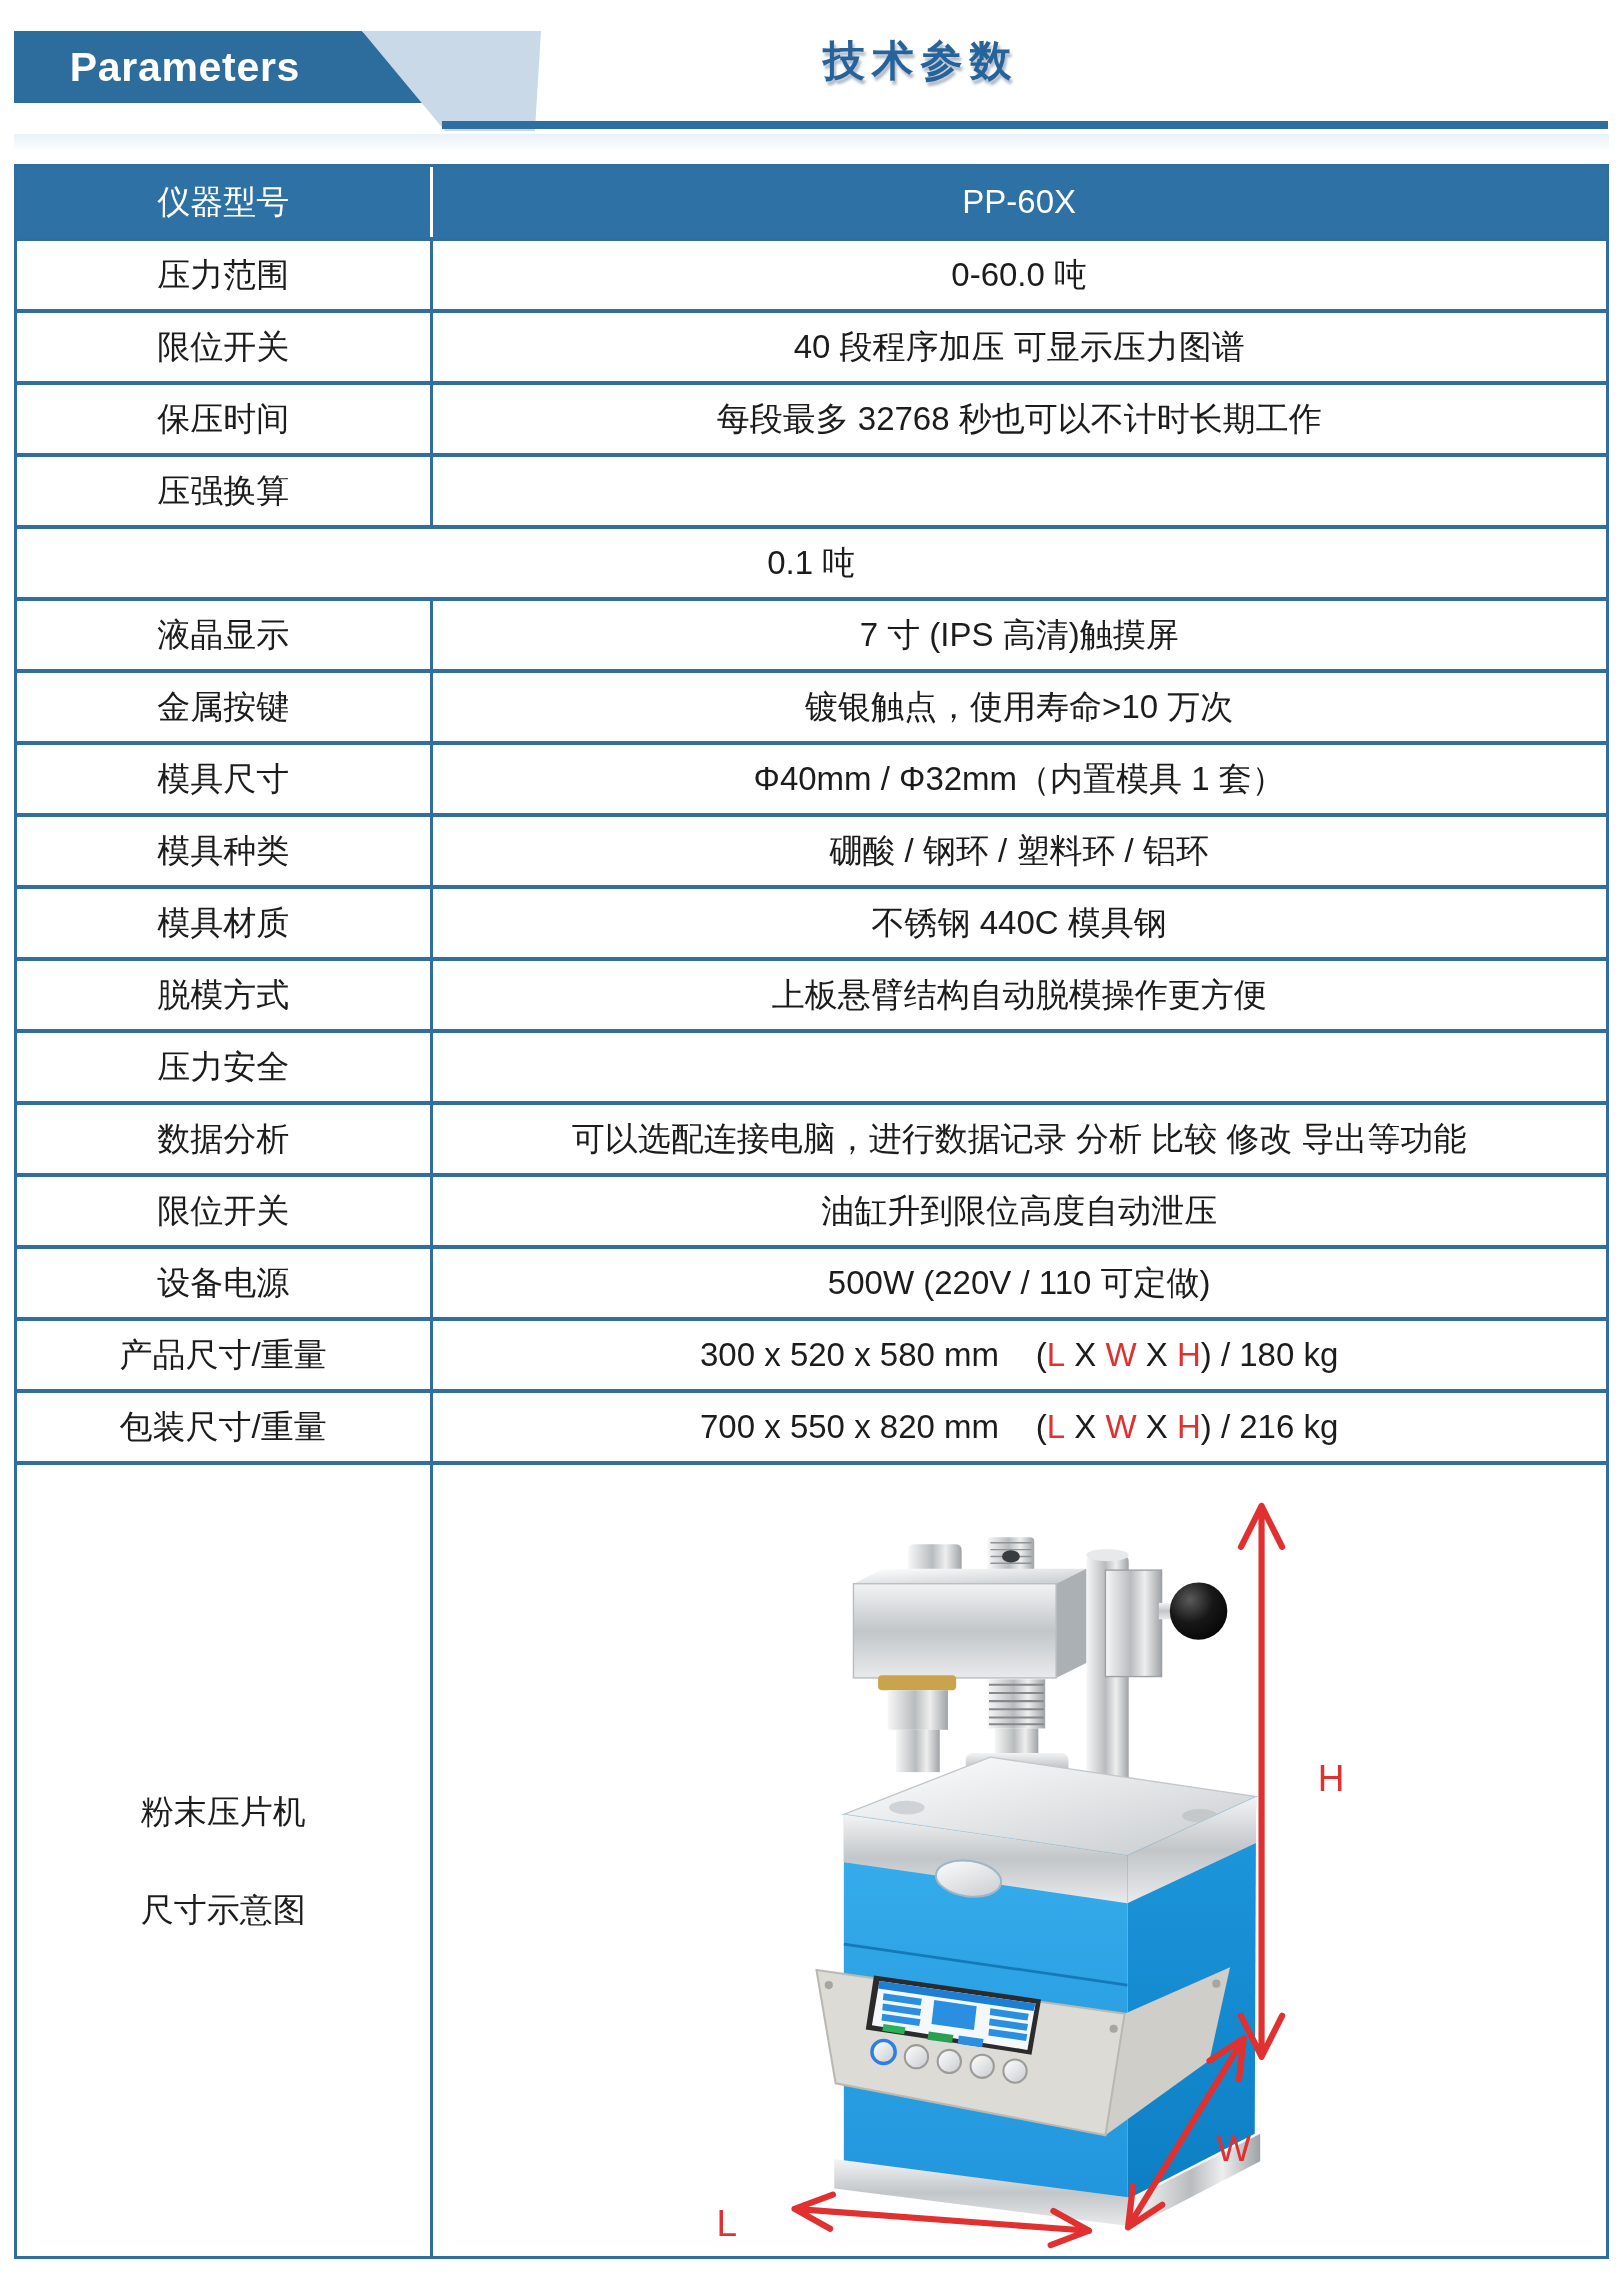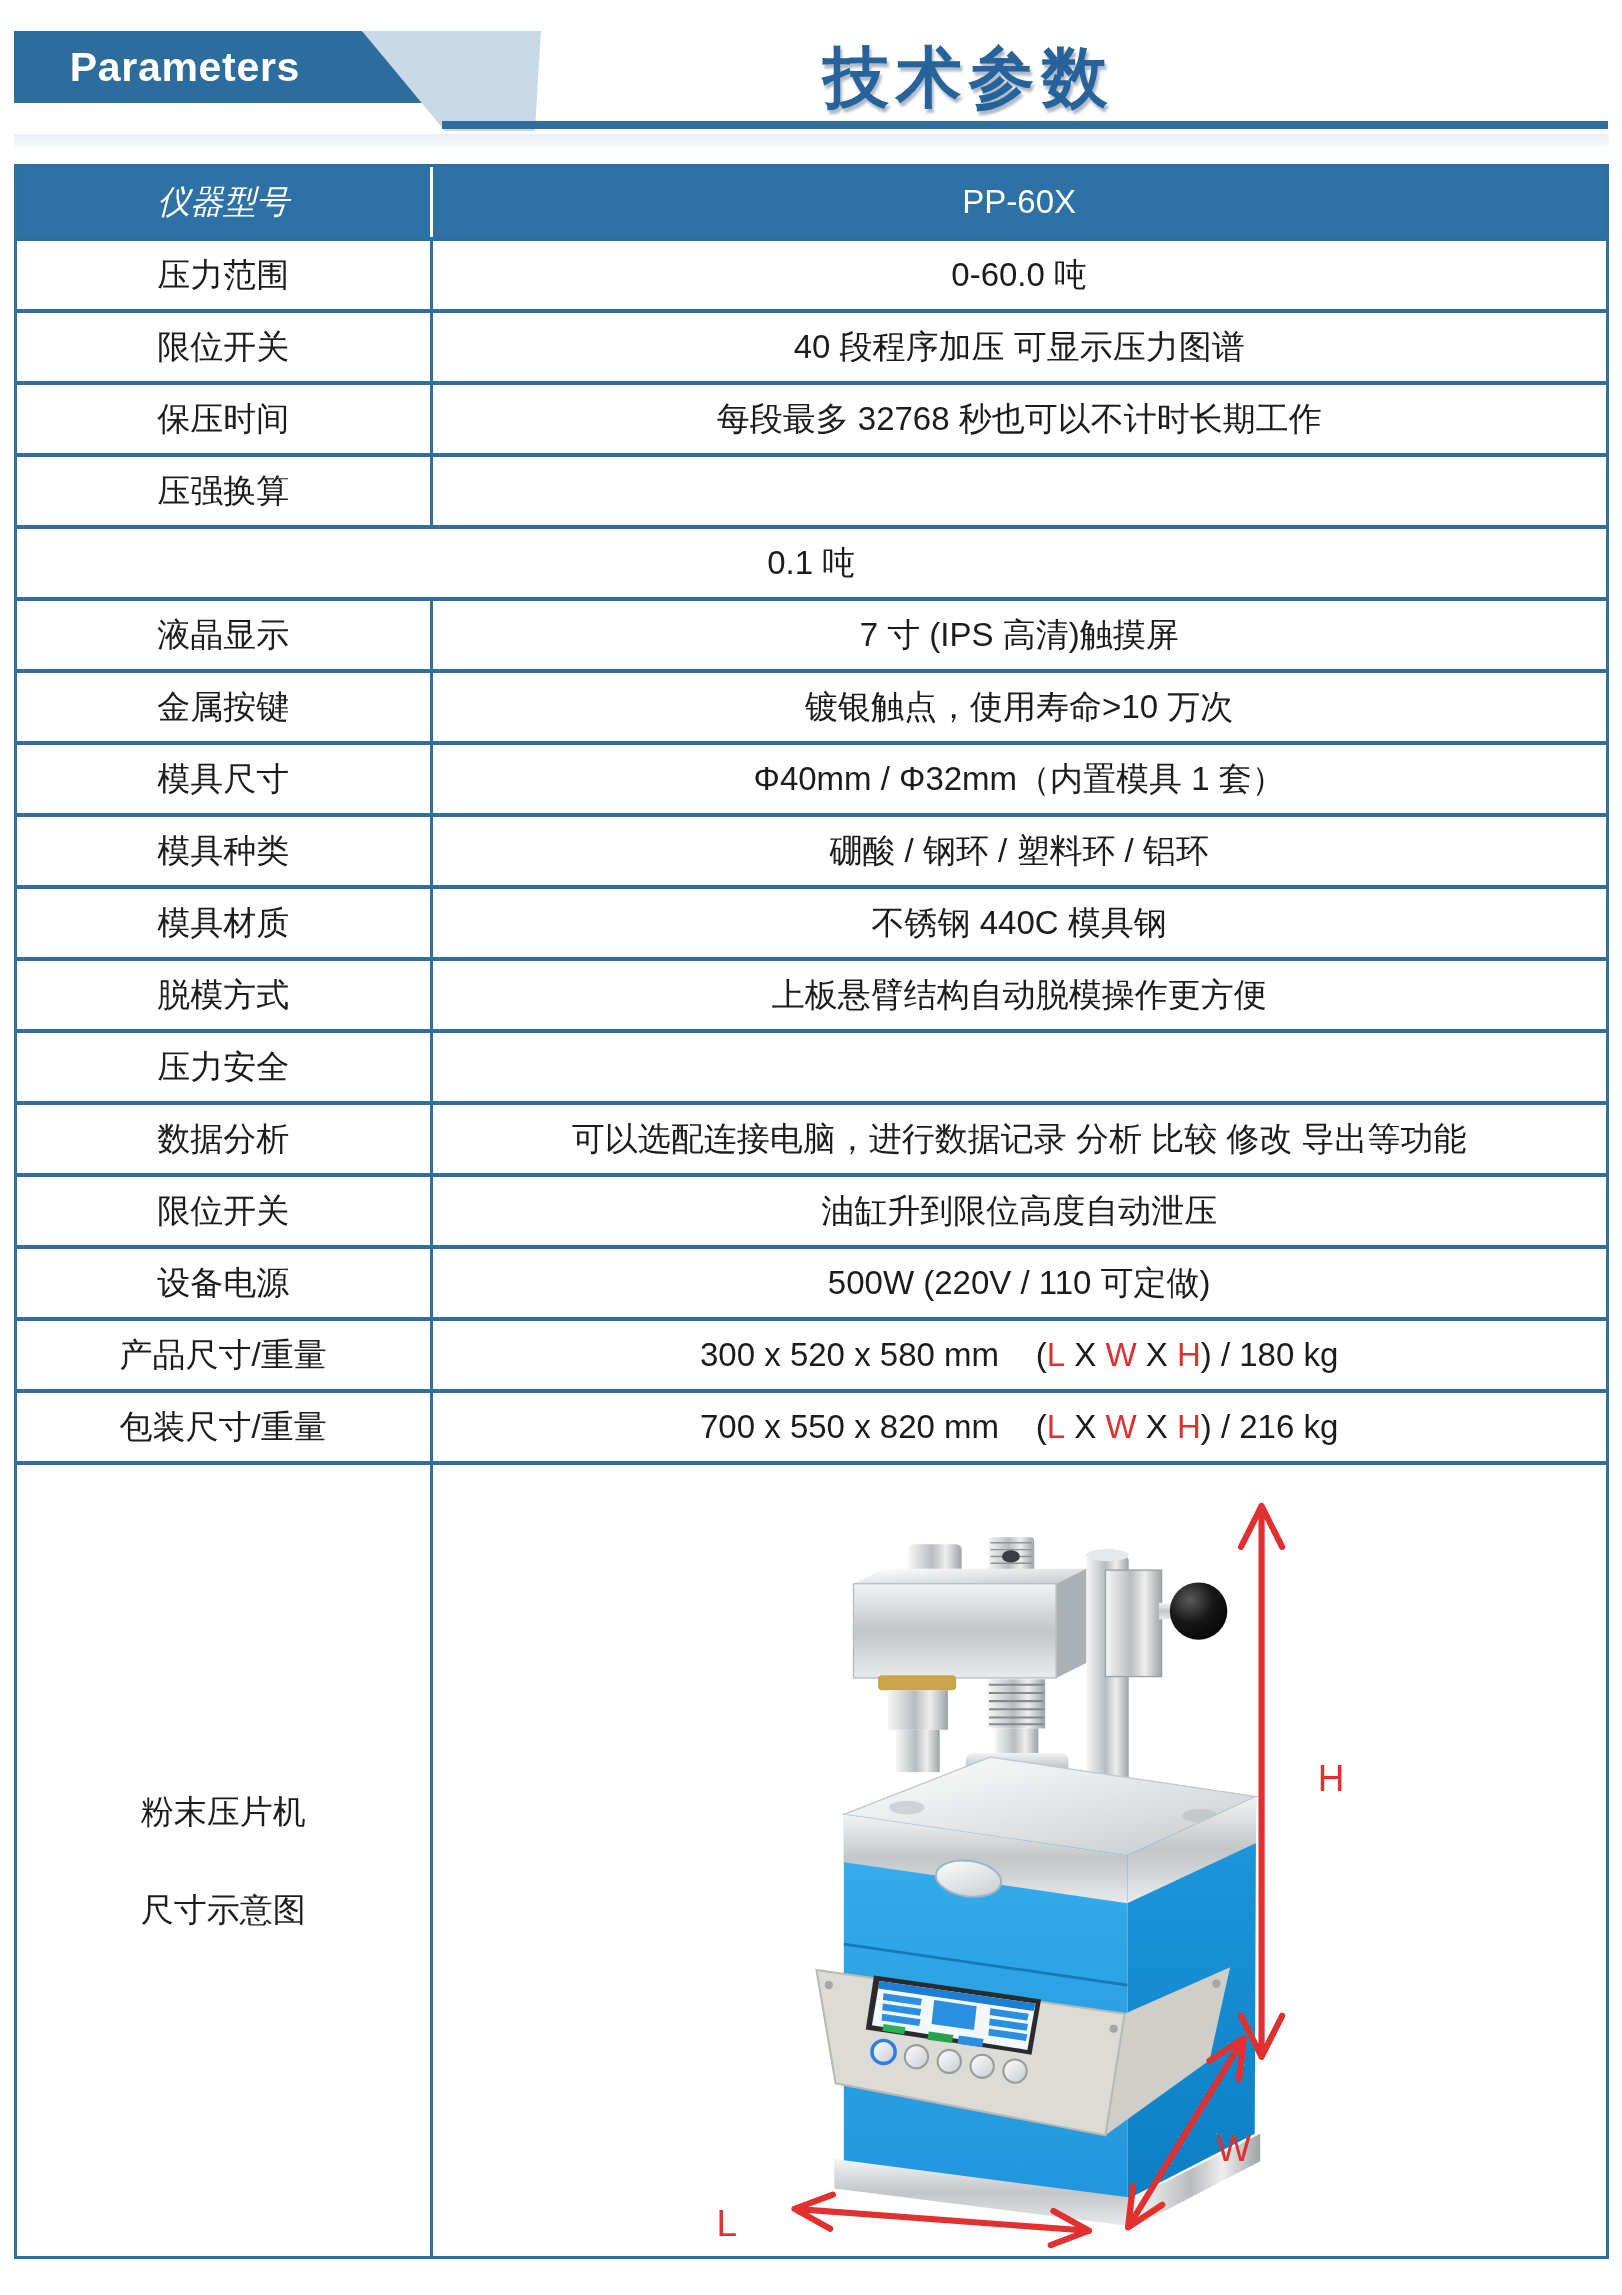--- a/index.html
+++ b/index.html
@@ -7,30 +7,30 @@
 
   
   .hdr-banner{position:absolute;left:13.7px;top:31px;width:437px;height:72px;background:#2d6d9e;
     clip-path:polygon(0 0,348px 0,100% 100%,0 100%);display:flex;align-items:center;}
   .hdr-banner .en{font-size:41px;font-weight:bold;color:#ffffff;padding-left:56px;letter-spacing:0.7px;}
   .hdr-para{position:absolute;left:362px;top:31px;width:179px;height:100px;background:#c9d9e8;
     clip-path:polygon(0 0,100% 0,calc(100% - 6.1px) 100%,83px 100%);}
   .hdr-rule{position:absolute;left:442px;top:121px;width:1166px;height:8.2px;background:#2e6fa0;}
   .hdr-band{position:absolute;left:13.7px;top:134px;width:1595px;height:16.4px;
     background:linear-gradient(to bottom,#e9f1f8,#fdfefe);}
-  .page-title{position:absolute;left:823px;top:33px;font-size:66px;font-weight:bold;color:#26639a;
+  .page-title{position:absolute;left:823px;top:33px;font-size:42px;font-weight:bold;color:#26639a;
     letter-spacing:6.8px;text-shadow:2px 4.1px 2.7px rgba(25,55,95,.35);}
 
   
   .spec-table{position:absolute;left:13.7px;top:164px;width:1595px;border:3.4px solid #2e6fa0;box-sizing:border-box;
     display:flex;flex-direction:column;background:#ffffff;}
   .row{display:flex;align-items:stretch;height:72px;border-top:4.1px solid #2e6fa0;box-sizing:border-box;}
   .row.first{height:70px;border-top:none;background:#2e71a4;}
   .row.first .cell{color:#ffffff;}
-  .row.first .lbl{border-right:3.4px solid #ffffff;font-style:italic;}
+  .row.first .lbl{border-right:3.4px solid #ffffff;}
   .cell{display:flex;align-items:center;justify-content:center;font-size:33px;line-height:1.15;}
   .lbl{width:416px;flex:0 0 416px;border-right:3.4px solid #2e6fa0;box-sizing:border-box;}
   .val{flex:1;white-space:pre;}
   .val .red{color:#e0302f;}
   .row.diagram{height:795px;}
   .diagram .lbl{flex-direction:column;gap:60px;}
   .diagram .val{position:relative;padding:0;}
   .diagram-svg{position:absolute;inset:0;width:100%;height:100%;}
 </style>
 </head>

